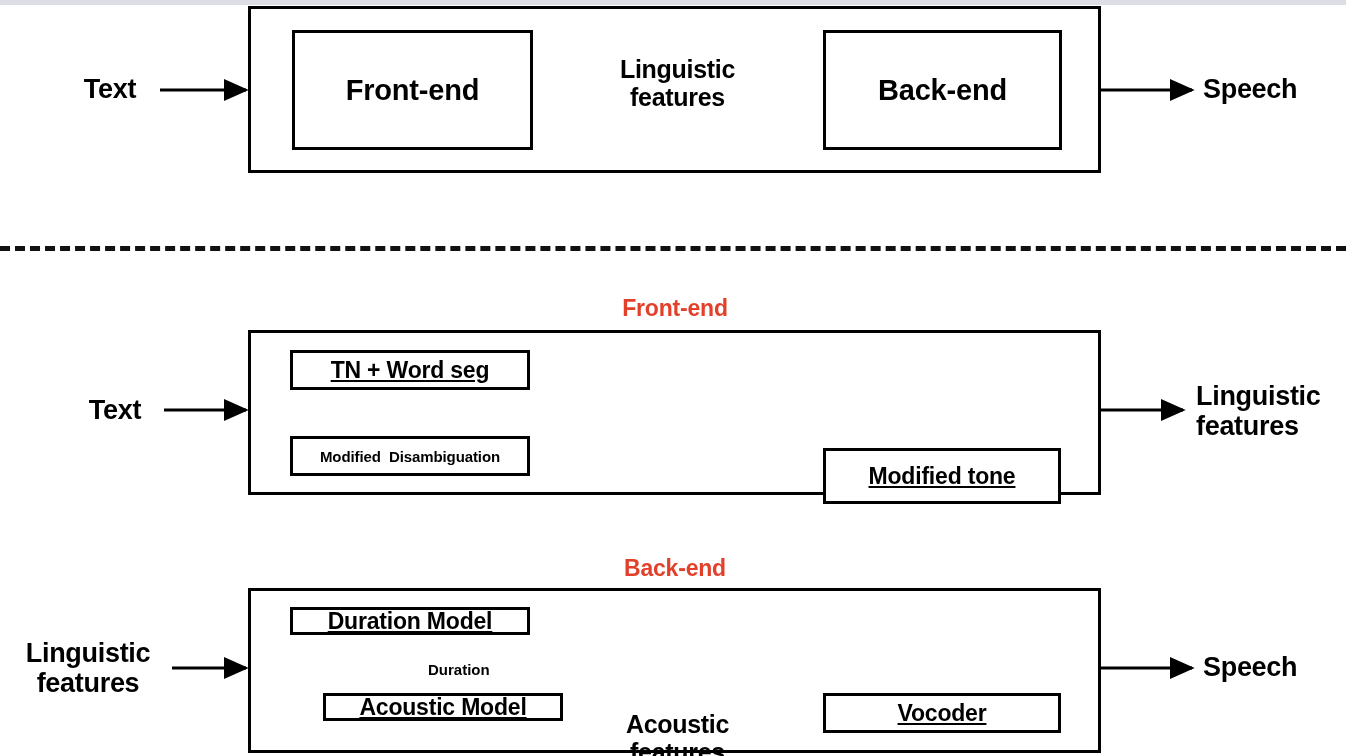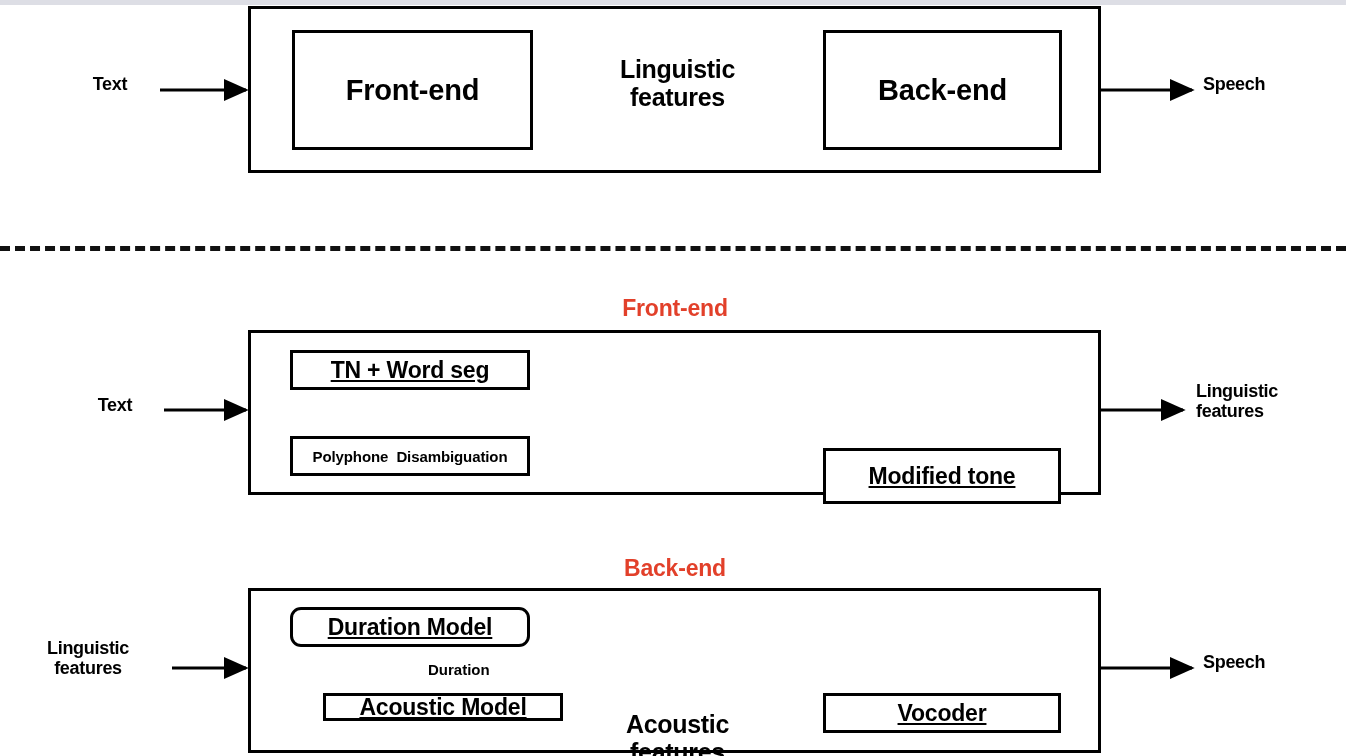--- a/index.html
+++ b/index.html
@@ -56,21 +56,21 @@
     font-weight: bold;
     letter-spacing: -0.1px;
     white-space: pre;
   }
   .lbl-tiny {
     font-size: 15px;
     font-weight: bold;
   }
   .side-label {
     position: absolute;
-    font-size: 18px;
+    font-size: 27px;
     font-weight: bold;
     text-align: center;
     line-height: 1.12;
     letter-spacing: -0.3px;
   }
   .edge-label {
     position: absolute;
     font-size: 25px;
     font-weight: bold;
     text-align: center;
@@ -161,21 +161,21 @@
 
   <div class="side-label" style="left:65px; top:395px; width:100px;">Text</div>
 
   <div class="outerbox" style="left:248px; top:330px; width:853px; height:165px;"></div>
 
   <div class="innerbox" style="left:290px; top:350px; width:240px; height:40px;">
     <span class="lbl-med">TN + Word seg</span>
   </div>
 
   <div class="innerbox" style="left:290px; top:436px; width:240px; height:40px;">
-    <span class="lbl-small">Polyphone  Disambiguation</span>
+    <span class="lbl-small">Modified  Disambiguation</span>
   </div>
 
 
   <div class="innerbox" style="left:823px; top:436px; width:238px; height:56px;margin-top:12px;">
     <span class="lbl-med">Modified tone</span>
   </div>
 
   <div class="side-label" style="left:1196px; top:381px; width:150px; text-align:left;">
     <div>Linguistic</div>
     <div>features</div>
@@ -183,21 +183,21 @@
 
   <div class="section-title" style="left:575px; top:555px; width:200px;">Back-end</div>
 
   <div class="side-label" style="left:8px; top:638px; width:160px;">
     <div>Linguistic</div>
     <div>features</div>
   </div>
 
   <div class="outerbox" style="left:248px; top:588px; width:853px; height:165px;"></div>
 
-  <div class="innerbox" style="left:290px; top:607px; width:240px; height:40px;border-radius:11px;">
+  <div class="innerbox" style="left:290px; top:607px; width:240px; height:28px;">
     <span class="lbl-med">Duration Model</span>
   </div>
 
   <div class="lbl-tiny abs" style="left:428px; top:661px;text-align:right;">Duration</div>
 
   <div class="innerbox" style="left:290px; top:693px; width:240px; height:28px;margin-left:33px;">
     <span class="lbl-med">Acoustic Model</span>
   </div>
 
   <div class="edge-label" style="left:570px; top:710px; width:215px;">

